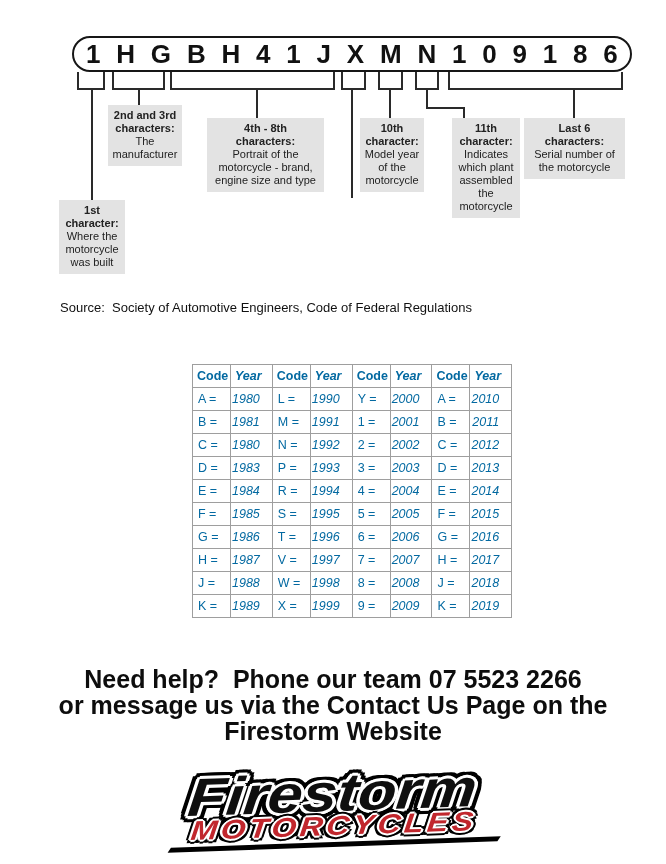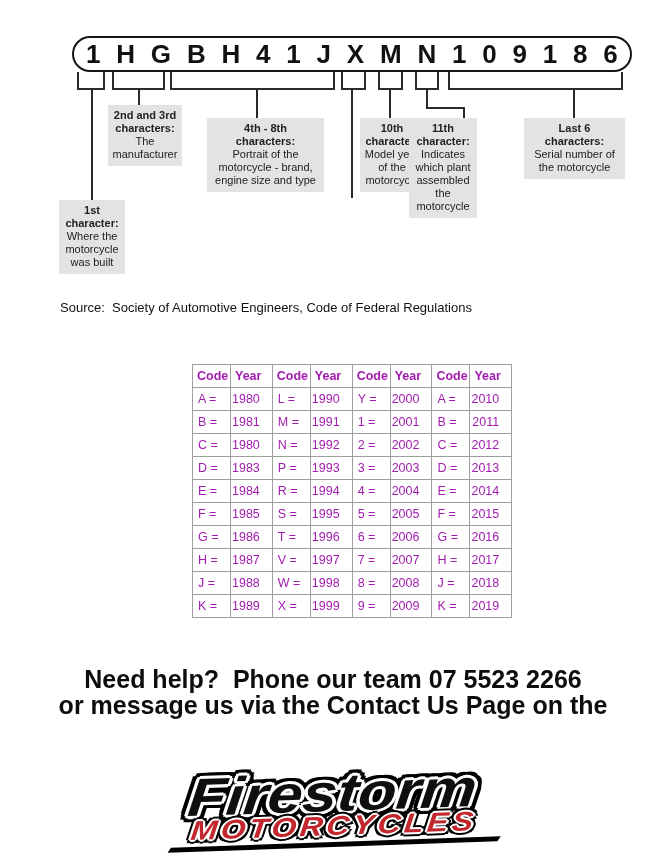--- a/index.html
+++ b/index.html
@@ -33,29 +33,29 @@
   .c-body  { display:block; }
 
   .source-note {
     position:absolute; left:60px; top:300px;
     font-size:13px; color:#111; white-space:pre-wrap;
   }
 
   
   .year-table {
     position:absolute; left:192px; top:364px;
-    border-collapse:collapse; font-size:12.5px; color:#a21caf;
+    border-collapse:collapse; font-size:12.5px; color:#0369a1;
   }
   .year-table th, .year-table td {
     border:1px solid #9e9e9e; height:23px; vertical-align:middle;
     font-weight:normal; box-sizing:border-box;
   }
   .year-table th { font-weight:bold; text-align:left; padding-left:4px; }
   .w-code { width:38px; }
-  .w-year { width:17px; }
+  .w-year { width:17px;font-style:italic; }
   td.code-cell { text-align:left;  padding-left:5px; }
   td.year-cell { text-align:right; padding-right:12px; }
 
   
   .help-block {
     position:absolute; left:0; top:666px; width:666px;
     text-align:center; font-weight:bold; font-size:25px; line-height:26px;
     color:#0d0d0d;
   }
   .help-line { white-space:pre-wrap; }
@@ -174,21 +174,21 @@
     <span class="c-body">Portrait of the motorcycle - brand, engine size and type</span>
   </div>
 
 
   <div class="callout" style="left:360px;top:118px;width:64px">
     <span class="c-title">10th
 character:</span>
     <span class="c-body">Model year of the motorcycle</span>
   </div>
 
-  <div class="callout" style="left:409px;top:118px;width:68px">
+  <div class="callout" style="left:452px;top:118px;width:68px">
     <span class="c-title">11th
 character:</span>
     <span class="c-body">Indicates which plant assembled the motorcycle</span>
   </div>
 
   <div class="callout" style="left:524px;top:118px;width:101px">
     <span class="c-title">Last 6
 characters:</span>
     <span class="c-body">Serial number of the motorcycle</span>
   </div>
@@ -308,20 +308,21 @@
         <td class="year-cell w-year">2009</td>
         <td class="code-cell w-code">K =</td>
         <td class="year-cell w-year">2019</td>
       </tr>
     </tbody>
   </table>
 
   <div class="help-block">
     <div class="help-line">Need help?  Phone our team 07 5523 2266</div>
     <div class="help-line">or message us via the Contact Us Page on the</div>
+    <div class="help-line">Firestorm Website</div>
   </div>
 
   <div class="logo">
     <div class="logo-top">Firestorm</div>
     <div class="logo-bottom">MOTORCYCLES</div>
     <div class="logo-bar"></div>
   </div>
 
 </div>
 

